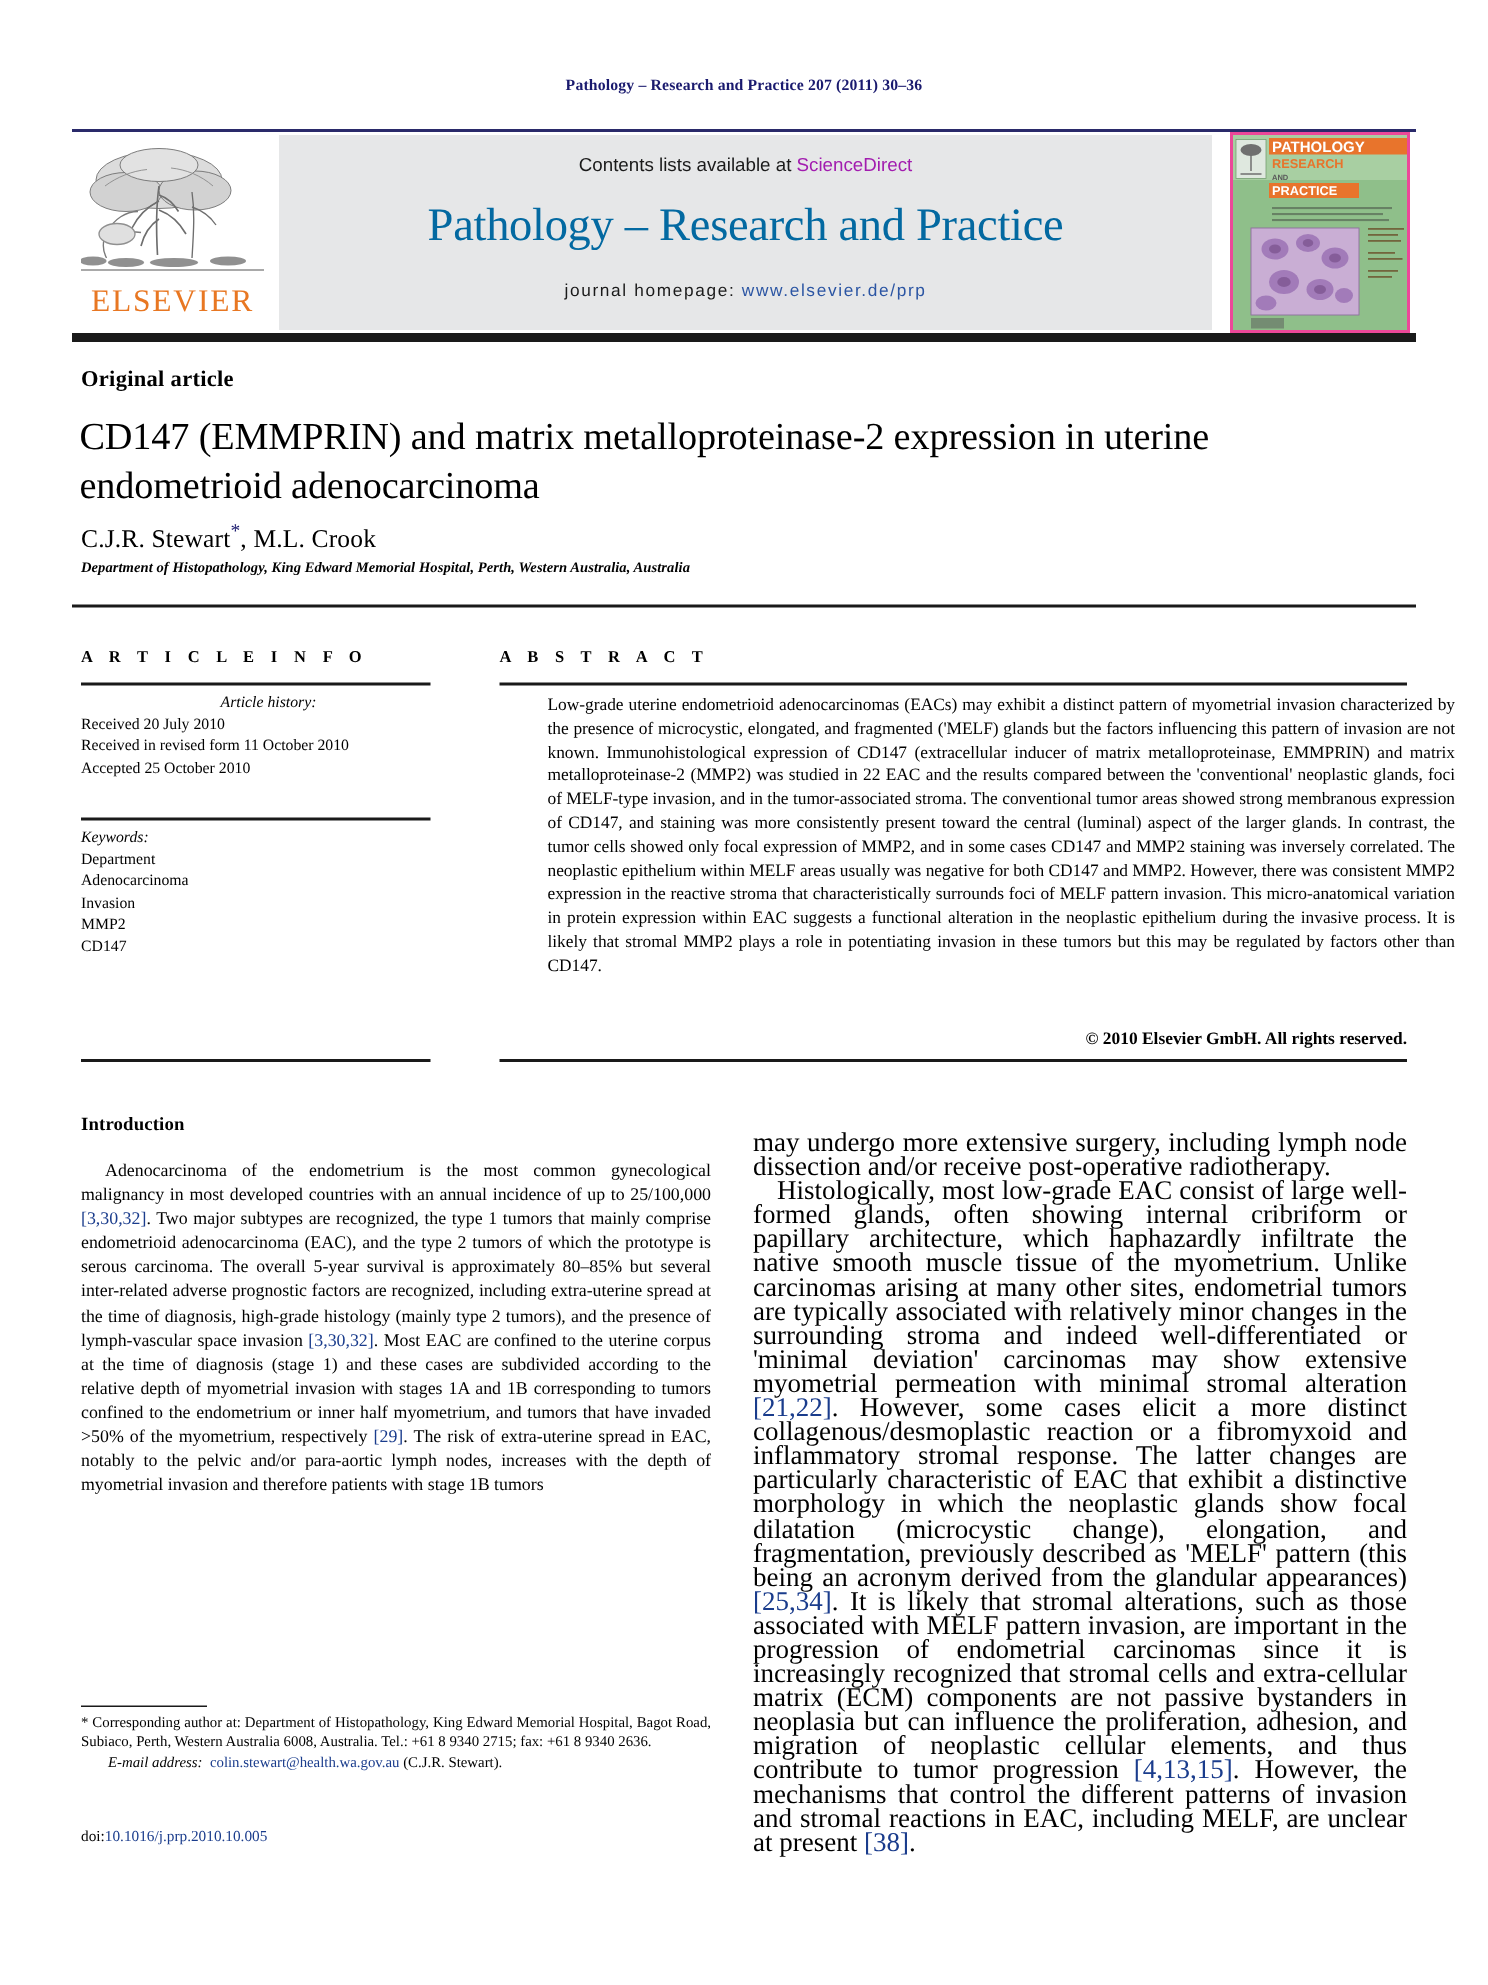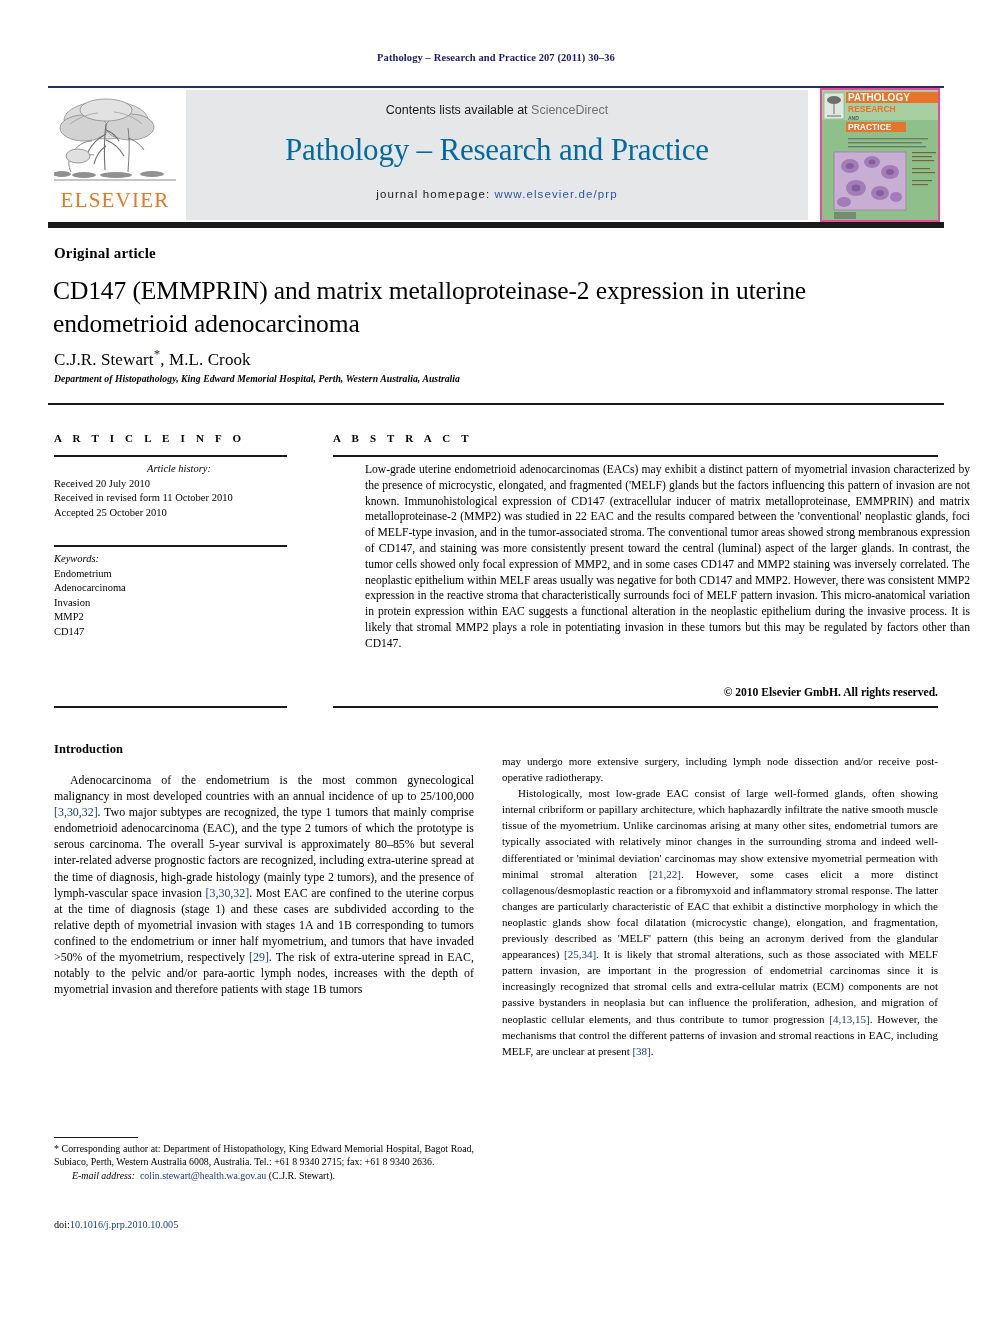--- a/index.html
+++ b/index.html
@@ -80,21 +80,21 @@
   .contents-line {
     position: absolute;
     left: 0; top: 13px;
     width: 622px;
     text-align: center;
     font-family: "Liberation Sans", sans-serif;
     font-size: 12.5px;
     color: #1a1a1a;
   }
   .contents-line .sd {
-    color: #737373;
+    color: #a21caf;
   }
   .journal-title {
     position: absolute;
     left: 0; top: 42px;
     width: 622px;
     text-align: center;
     font-family: "Liberation Serif", serif;
     font-size: 31px;
     color: #0369a1;
     letter-spacing: -0.2px;
@@ -258,21 +258,21 @@
     left: 54px; top: 772px;
     width: 420px;
     font-size: 11.9px;
     line-height: 16.1px;
     text-align: justify;
   }
   .col-right {
     position: absolute;
     left: 502px; top: 753px;
     width: 436px;
-    font-size: 11px;
+    font-size: 18px;
     line-height: 16.1px;
     text-align: justify;
   }
   .col-left p, .col-right p { margin: 0; }
   .col-left p.ind, .col-right p.ind { text-indent: 16px; }
   .ref { color: #1a3c8c; }
   a.link { color: #1a3c8c; text-decoration: none; }
 
   
   .foot-rule {
@@ -432,21 +432,21 @@
     <div class="lbl">Article history:</div>
     <div>Received 20 July 2010</div>
     <div>Received in revised form 11 October 2010</div>
     <div>Accepted 25 October 2010</div>
   </div>
 
   <div class="rule-info-2"></div>
 
   <div class="kw">
     <div class="lbl">Keywords:</div>
-    <div>Endometrium</div>
+    <div>Department</div>
     <div>Adenocarcinoma</div>
     <div>Invasion</div>
     <div>MMP2</div>
     <div>CD147</div>
   </div>
 
   <div class="abstract">Low-grade uterine endometrioid adenocarcinomas (EACs) may exhibit a distinct pattern of myometrial invasion characterized by the presence of microcystic, elongated, and fragmented ('MELF) glands but the factors influencing this pattern of invasion are not known. Immunohistological expression of CD147 (extracellular inducer of matrix metalloproteinase, EMMPRIN) and matrix metalloproteinase-2 (MMP2) was studied in 22 EAC and the results compared between the 'conventional' neoplastic glands, foci of MELF-type invasion, and in the tumor-associated stroma. The conventional tumor areas showed strong membranous expression of CD147, and staining was more consistently present toward the central (luminal) aspect of the larger glands. In contrast, the tumor cells showed only focal expression of MMP2, and in some cases CD147 and MMP2 staining was inversely correlated. The neoplastic epithelium within MELF areas usually was negative for both CD147 and MMP2. However, there was consistent MMP2 expression in the reactive stroma that characteristically surrounds foci of MELF pattern invasion. This micro-anatomical variation in protein expression within EAC suggests a functional alteration in the neoplastic epithelium during the invasive process. It is likely that stromal MMP2 plays a role in potentiating invasion in these tumors but this may be regulated by factors other than CD147.</div>
   <div class="copyline">© 2010 Elsevier GmbH. All rights reserved.</div>
 
   <div class="rule-info-bottom"></div>

